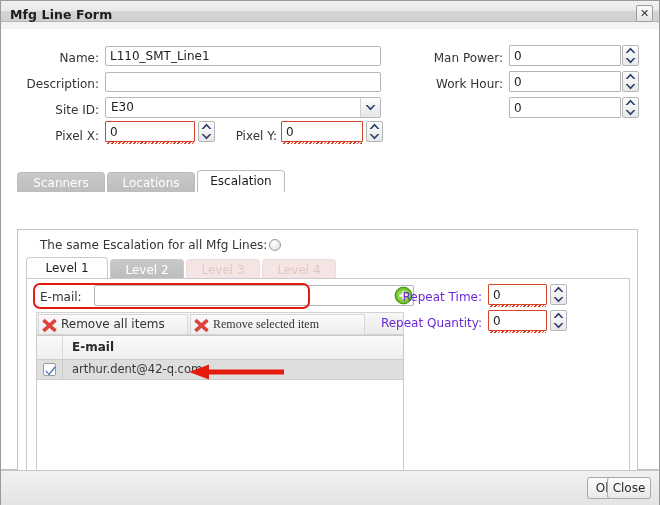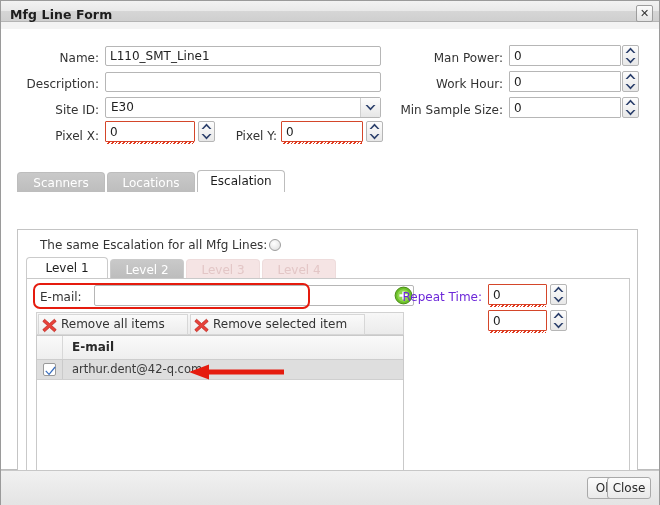--- a/index.html
+++ b/index.html
@@ -444,21 +444,20 @@
             </svg>
         </div>
         <div class="half dn">
           <svg width="11" height="7" viewBox="0 0 11 7">
               <path d="M5.5 6.5 L0.5 1 L2.5 1 L5.5 4 L8.5 1 L10.5 1 Z" fill="#2b3f6b"></path>
             </svg>
         </div>
       </div>
     </div>
 
-    <div class="lbl" style="left:380px; top:74px; width:122px;">Min Sample Size:</div>
     <div class="spin-wrap" style="left:508px; top:68px;">
       <input class="spin-field" style="width: 112px;" value="0">
       <div class="spin-btns" style="left:113px; top:0;">
         <div class="half up">
           <svg width="11" height="7" viewBox="0 0 11 7">
               <path d="M5.5 0.5 L10.5 6 L8.5 6 L5.5 3 L2.5 6 L0.5 6 Z" fill="#2b3f6b"></path>
             </svg>
         </div>
         <div class="half dn">
           <svg width="11" height="7" viewBox="0 0 11 7">
@@ -514,21 +513,21 @@
 
         <div class="toolbar">
           <div class="tb-btn" style="left:1px; width:150px;">
             <span class="xicon">
               <svg width="15" height="15" viewBox="0 0 15 15">
                 <path d="M2.6 1.2 L7.5 5.6 L12.4 1.2 L14.2 3.4 L9.6 7.5 L14.2 11.6 L12.4 13.8 L7.5 9.4 L2.6 13.8 L0.8 11.6 L5.4 7.5 L0.8 3.4 Z" fill="#e8413a" stroke="#b72620" stroke-width="0.7" stroke-linejoin="round"></path>
               </svg>
             </span>
             <span>Remove all items</span>
           </div>
-          <div class="tb-btn" style="left:153px; width:175px;">
+          <div class="tb-btn" style="left:153px; width:175px;font-family:Liberation Serif, serif;">
             <span class="xicon">
               <svg width="15" height="15" viewBox="0 0 15 15">
                 <path d="M2.6 1.2 L7.5 5.6 L12.4 1.2 L14.2 3.4 L9.6 7.5 L14.2 11.6 L12.4 13.8 L7.5 9.4 L2.6 13.8 L0.8 11.6 L5.4 7.5 L0.8 3.4 Z" fill="#e8413a" stroke="#b72620" stroke-width="0.7" stroke-linejoin="round"></path>
               </svg>
             </span>
             <span>Remove selected item</span>
           </div>
         </div>
 
         <div class="grid">
@@ -559,20 +558,21 @@
                 </svg>
             </div>
             <div class="half dn">
               <svg width="11" height="7" viewBox="0 0 11 7">
                   <path d="M5.5 6.5 L0.5 1 L2.5 1 L5.5 4 L8.5 1 L10.5 1 Z" fill="#2b3f6b"></path>
                 </svg>
             </div>
           </div>
         </div>
 
+        <div class="rlbl" style="left:320px; top:37px; width:135px;">Repeat Quantity:</div>
         <div class="spin-wrap" style="left:461px; top:31px;">
           <input class="spin-field error" style="width: 59px;" value="0">
           <div class="err-squiggle" style="left:1px; top:20px; width:57px;"></div>
           <div class="spin-btns" style="left:62px; top:0;">
             <div class="half up">
               <svg width="11" height="7" viewBox="0 0 11 7">
                   <path d="M5.5 0.5 L10.5 6 L8.5 6 L5.5 3 L2.5 6 L0.5 6 Z" fill="#2b3f6b"></path>
                 </svg>
             </div>
             <div class="half dn">

